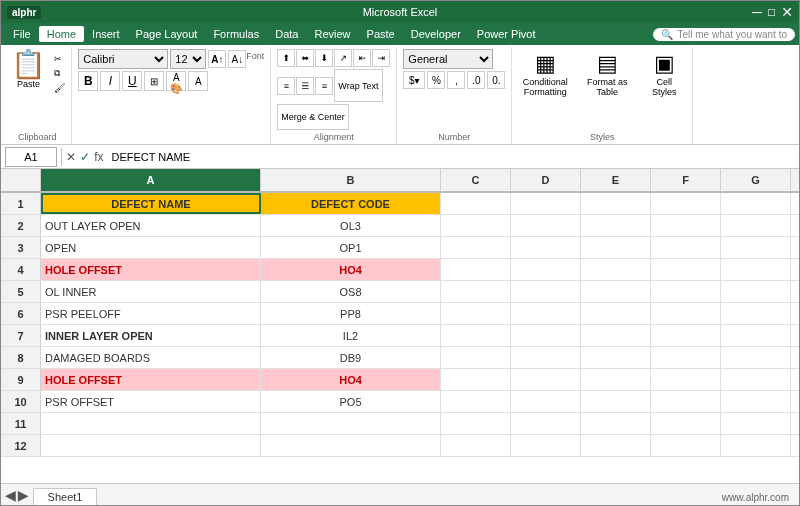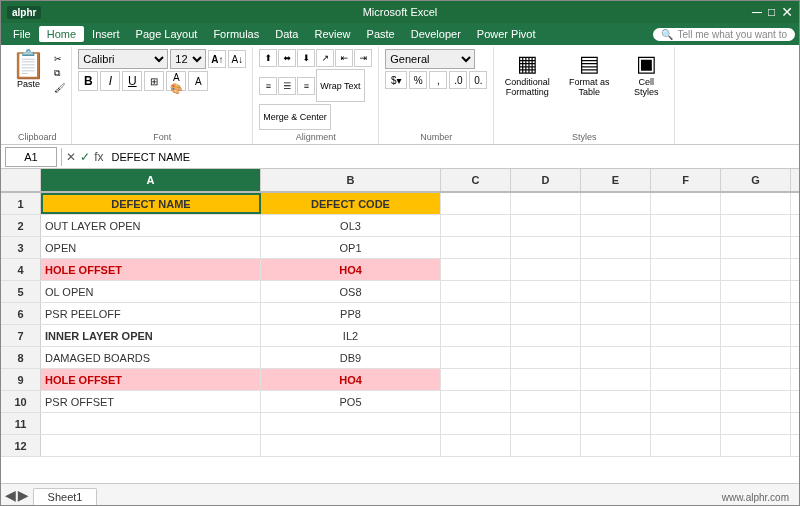--- a/index.html
+++ b/index.html
@@ -55,21 +55,21 @@
             </div>
             <div style="font-size:9px; cursor:pointer; padding:1px 2px; display:flex; align-items:center; gap:2px;">
               <span>⧉</span>
             </div>
             <div style="font-size:9px; cursor:pointer; padding:1px 2px;">🖌</div>
           </div>
         </div>
         <div style="font-size:9px; color:#666; text-align:center;">Clipboard</div>
       </div>
 
-      <div style="display:flex; flex-direction:column; border-right:1px solid #e0e0e0; padding:2px 6px;">
+      <div style="display:flex; flex-direction:row; border-right:1px solid #e0e0e0; padding:2px 6px;">
         <div style="display:flex; flex-direction:column; gap:2px; flex:1;">
           <div style="display:flex; gap:2px; align-items:center;">
             <select style="font-size:11px; height:20px; border:1px solid #aaa; width:90px;">
               <option>Calibri</option>
             </select>
             <select style="font-size:11px; height:20px; border:1px solid #aaa; width:36px;">
               <option>12</option>
             </select>
             <button style="width:18px;height:18px;font-size:10px;font-weight:bold;border:1px solid #ccc;background:white;cursor:pointer;">A↑</button>
             <button style="width:18px;height:18px;font-size:10px;border:1px solid #ccc;background:white;cursor:pointer;">A↓</button>
@@ -204,21 +204,21 @@
           <div style="width: 220px; min-width: 220px; border-right: 1px solid rgb(224, 224, 224); display: flex; align-items: center; justify-content: flex-start; font-size: 11px; padding: 0px 4px; overflow: hidden; white-space: nowrap; background: rgb(255, 199, 206); color: rgb(192, 0, 0); font-weight: bold; flex-shrink: 0;">HOLE OFFSET</div>
           <div style="width: 180px; min-width: 180px; border-right: 1px solid rgb(224, 224, 224); display: flex; align-items: center; justify-content: center; font-size: 11px; padding: 0px 4px; overflow: hidden; white-space: nowrap; background: rgb(255, 199, 206); color: rgb(192, 0, 0); font-weight: bold; flex-shrink: 0;">HO4</div>
           <div style="width: 70px; min-width: 70px; border-right: 1px solid rgb(224, 224, 224); display: flex; align-items: center; justify-content: center; font-size: 11px; padding: 0px 4px; overflow: hidden; white-space: nowrap; background: white; color: rgb(51, 51, 51); font-weight: normal; flex-shrink: 0;"></div>
           <div style="width: 70px; min-width: 70px; border-right: 1px solid rgb(224, 224, 224); display: flex; align-items: center; justify-content: center; font-size: 11px; padding: 0px 4px; overflow: hidden; white-space: nowrap; background: white; color: rgb(51, 51, 51); font-weight: normal; flex-shrink: 0;"></div>
           <div style="width: 70px; min-width: 70px; border-right: 1px solid rgb(224, 224, 224); display: flex; align-items: center; justify-content: center; font-size: 11px; padding: 0px 4px; overflow: hidden; white-space: nowrap; background: white; color: rgb(51, 51, 51); font-weight: normal; flex-shrink: 0;"></div>
           <div style="width: 70px; min-width: 70px; border-right: 1px solid rgb(224, 224, 224); display: flex; align-items: center; justify-content: center; font-size: 11px; padding: 0px 4px; overflow: hidden; white-space: nowrap; background: white; color: rgb(51, 51, 51); font-weight: normal; flex-shrink: 0;"></div>
           <div style="width: 70px; min-width: 70px; border-right: 1px solid rgb(224, 224, 224); display: flex; align-items: center; justify-content: center; font-size: 11px; padding: 0px 4px; overflow: hidden; white-space: nowrap; background: white; color: rgb(51, 51, 51); font-weight: normal; flex-shrink: 0;"></div>
         </div>
         <div style="display: flex; border-bottom: 1px solid rgb(224, 224, 224); height: 22px; flex-shrink: 0;">
           <div style="width: 40px; min-width: 40px; border-right: 1px solid rgb(208, 208, 208); display: flex; align-items: center; justify-content: center; font-size: 11px; font-weight: 600; color: rgb(51, 51, 51); background: rgb(242, 242, 242); flex-shrink: 0;">5</div>
-          <div style="width: 220px; min-width: 220px; border-right: 1px solid rgb(224, 224, 224); display: flex; align-items: center; justify-content: flex-start; font-size: 11px; padding: 0px 4px; overflow: hidden; white-space: nowrap; background: white; color: rgb(51, 51, 51); font-weight: normal; flex-shrink: 0;">OL OPEN</div>
+          <div style="width: 220px; min-width: 220px; border-right: 1px solid rgb(224, 224, 224); display: flex; align-items: center; justify-content: flex-start; font-size: 11px; padding: 0px 4px; overflow: hidden; white-space: nowrap; background: white; color: rgb(51, 51, 51); font-weight: normal; flex-shrink: 0;">OL INNER</div>
           <div style="width: 180px; min-width: 180px; border-right: 1px solid rgb(224, 224, 224); display: flex; align-items: center; justify-content: center; font-size: 11px; padding: 0px 4px; overflow: hidden; white-space: nowrap; background: white; color: rgb(51, 51, 51); font-weight: normal; flex-shrink: 0;">OS8</div>
           <div style="width: 70px; min-width: 70px; border-right: 1px solid rgb(224, 224, 224); display: flex; align-items: center; justify-content: center; font-size: 11px; padding: 0px 4px; overflow: hidden; white-space: nowrap; background: white; color: rgb(51, 51, 51); font-weight: normal; flex-shrink: 0;"></div>
           <div style="width: 70px; min-width: 70px; border-right: 1px solid rgb(224, 224, 224); display: flex; align-items: center; justify-content: center; font-size: 11px; padding: 0px 4px; overflow: hidden; white-space: nowrap; background: white; color: rgb(51, 51, 51); font-weight: normal; flex-shrink: 0;"></div>
           <div style="width: 70px; min-width: 70px; border-right: 1px solid rgb(224, 224, 224); display: flex; align-items: center; justify-content: center; font-size: 11px; padding: 0px 4px; overflow: hidden; white-space: nowrap; background: white; color: rgb(51, 51, 51); font-weight: normal; flex-shrink: 0;"></div>
           <div style="width: 70px; min-width: 70px; border-right: 1px solid rgb(224, 224, 224); display: flex; align-items: center; justify-content: center; font-size: 11px; padding: 0px 4px; overflow: hidden; white-space: nowrap; background: white; color: rgb(51, 51, 51); font-weight: normal; flex-shrink: 0;"></div>
           <div style="width: 70px; min-width: 70px; border-right: 1px solid rgb(224, 224, 224); display: flex; align-items: center; justify-content: center; font-size: 11px; padding: 0px 4px; overflow: hidden; white-space: nowrap; background: white; color: rgb(51, 51, 51); font-weight: normal; flex-shrink: 0;"></div>
         </div>
         <div style="display: flex; border-bottom: 1px solid rgb(224, 224, 224); height: 22px; flex-shrink: 0;">
           <div style="width: 40px; min-width: 40px; border-right: 1px solid rgb(208, 208, 208); display: flex; align-items: center; justify-content: center; font-size: 11px; font-weight: 600; color: rgb(51, 51, 51); background: rgb(242, 242, 242); flex-shrink: 0;">6</div>
           <div style="width: 220px; min-width: 220px; border-right: 1px solid rgb(224, 224, 224); display: flex; align-items: center; justify-content: flex-start; font-size: 11px; padding: 0px 4px; overflow: hidden; white-space: nowrap; background: white; color: rgb(51, 51, 51); font-weight: normal; flex-shrink: 0;">PSR PEELOFF</div>

